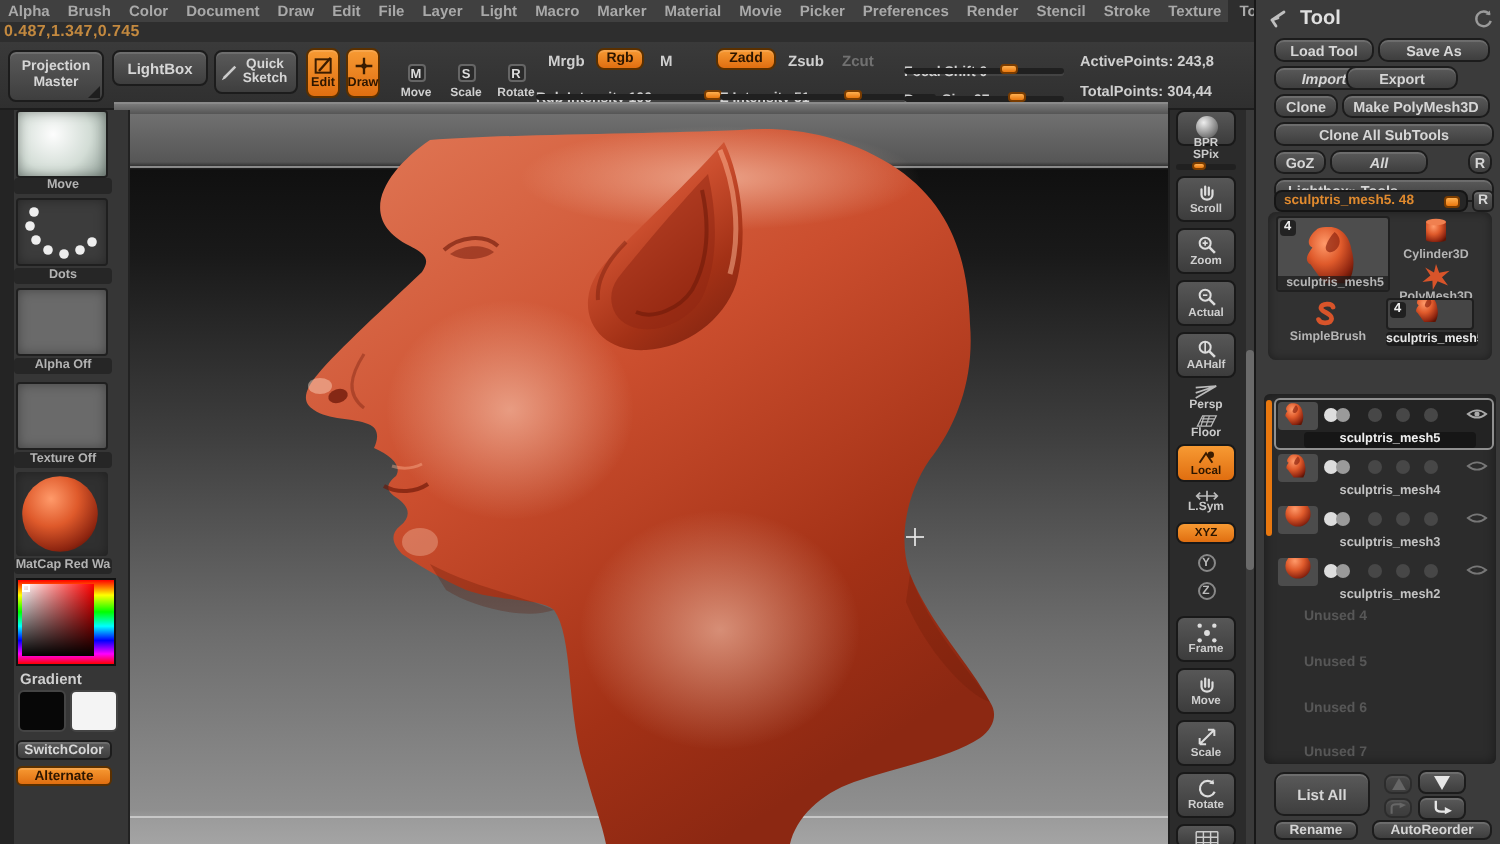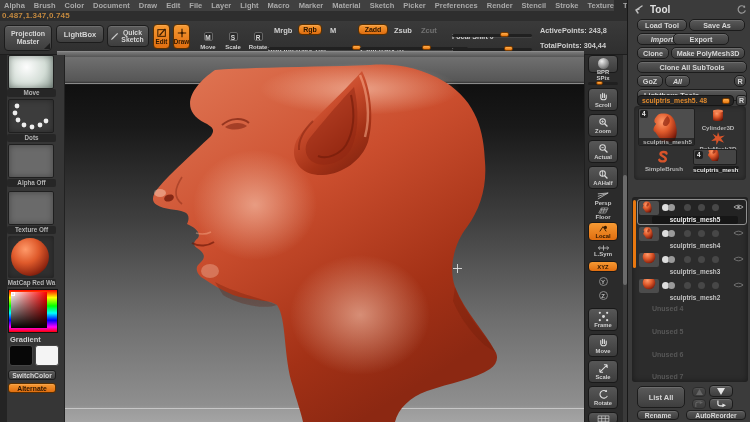--- a/index.html
+++ b/index.html
@@ -129,21 +129,21 @@
     <span class="menu-item">Color</span>
     <span class="menu-item">Document</span>
     <span class="menu-item">Draw</span>
     <span class="menu-item">Edit</span>
     <span class="menu-item">File</span>
     <span class="menu-item">Layer</span>
     <span class="menu-item">Light</span>
     <span class="menu-item">Macro</span>
     <span class="menu-item">Marker</span>
     <span class="menu-item">Material</span>
-    <span class="menu-item">Sketch</span>
+    <span class="menu-item">Movie</span>
     <span class="menu-item">Picker</span>
     <span class="menu-item">Preferences</span>
     <span class="menu-item">Render</span>
     <span class="menu-item">Stencil</span>
     <span class="menu-item">Stroke</span>
     <span class="menu-item">Texture</span>
     <span class="menu-item">Tool</span>
     <span class="menu-item">Transform</span>
     <span class="menu-item">Zplugin</span>
     <span class="menu-item">Zscript</span>
@@ -500,21 +500,21 @@
       </div>
     <div class="btn tp-btn" style="left:43px;top:47px;width:74px;">
         <span>Make PolyMesh3D</span>
       </div>
     <div class="btn tp-btn tp-wide" style="left:9px;top:61px;">
         <span>Clone All SubTools</span>
       </div>
     <div class="btn tp-btn" style="left:9px;top:75px;width:26px;">
         <span>GoZ</span>
       </div>
-    <div class="btn tp-btn" style="left:37px;top:75px;width:25px;font-style:italic;">
+    <div class="btn tp-btn" style="left:37px;top:75px;width:49px;font-style:italic;">
         <span>All</span>
       </div>
     <div class="btn tp-btn" style="left:64px;top:90px;width:40px;">
         <span>Visible</span>
       </div>
     <div class="btn tp-btn" style="left:106px;top:75px;width:12px;">
         <span>R</span>
       </div>
     <div class="btn tp-btn tp-wide" style="left:9px;top:89px;justify-content:flex-start;padding-left:6px;">
         <span>Lightbox» Tools</span>

